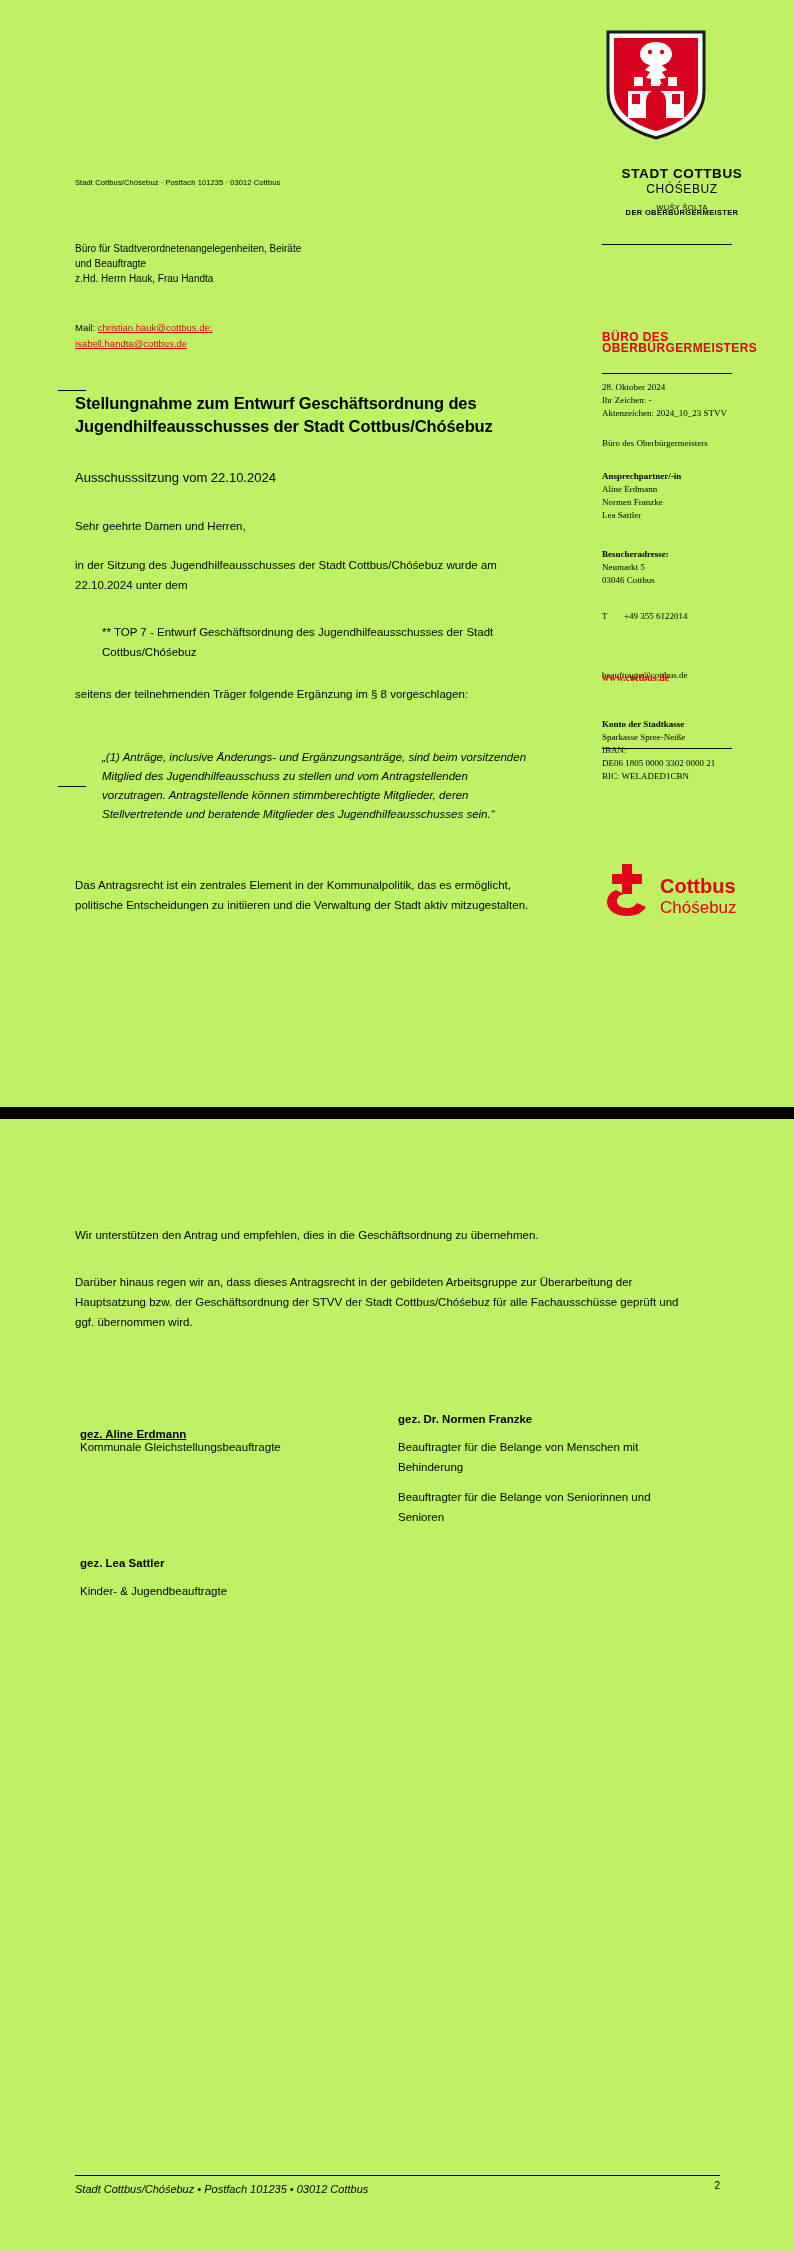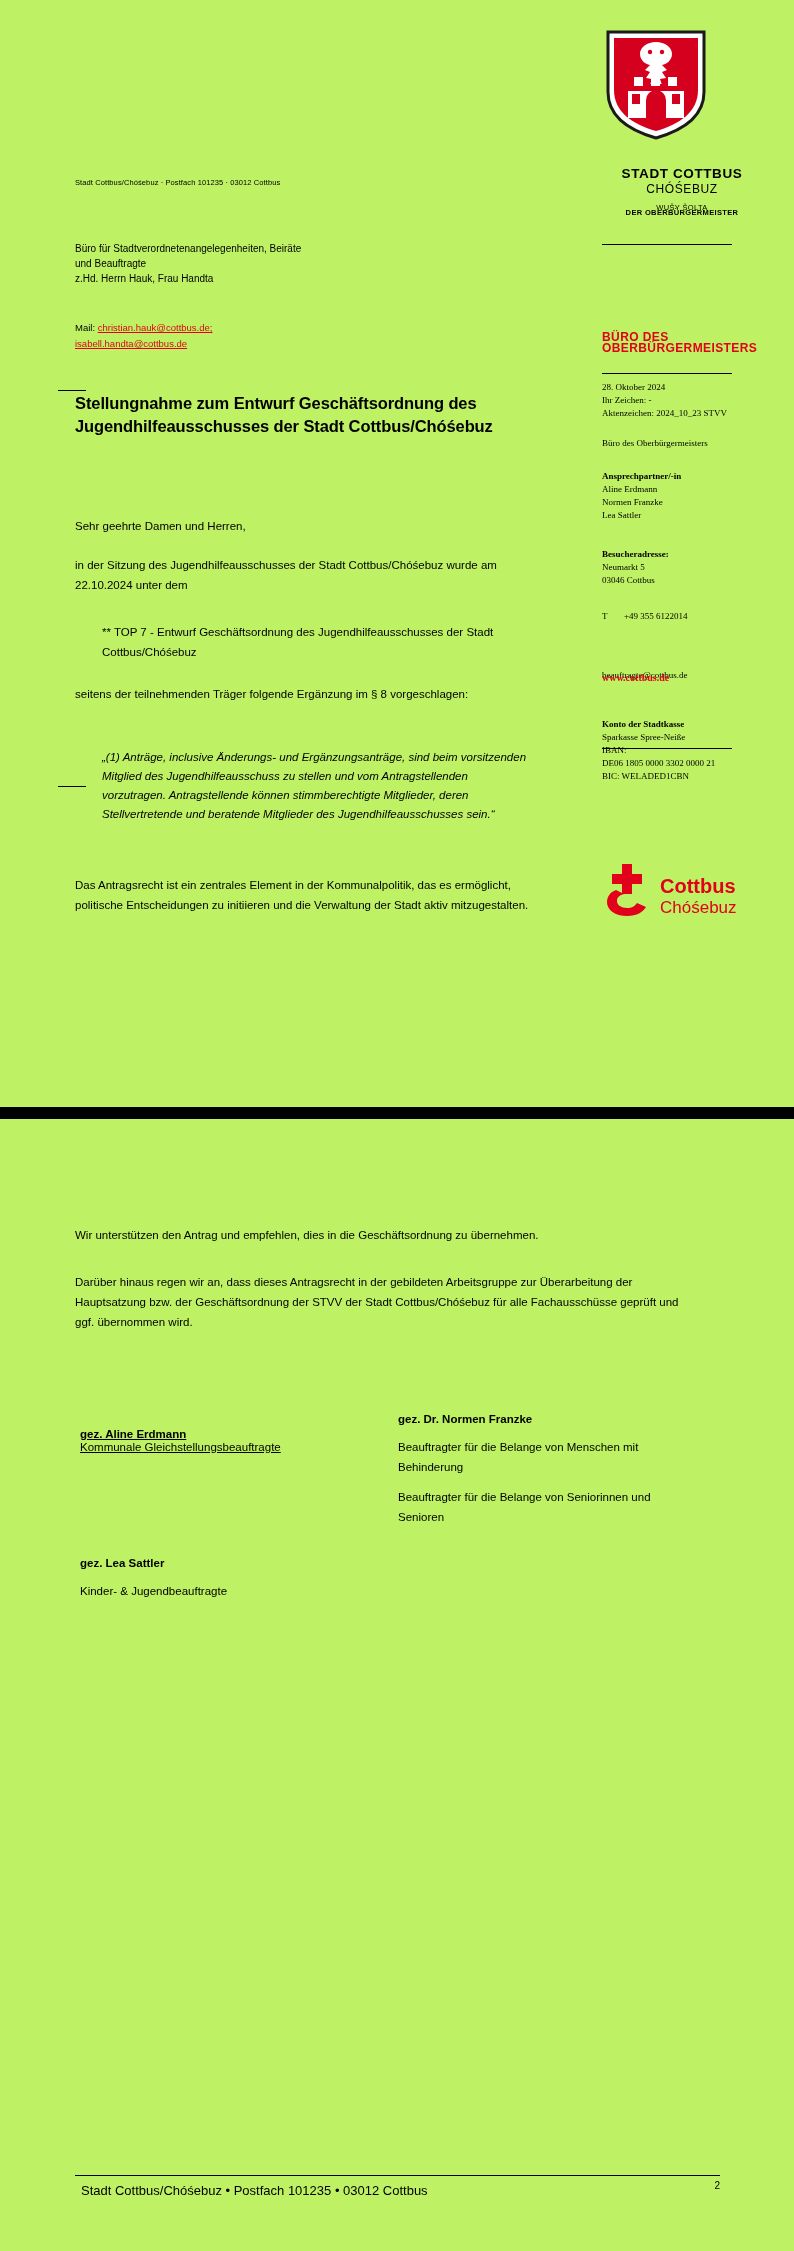--- a/index.html
+++ b/index.html
@@ -251,40 +251,41 @@
     position: absolute;
     font-size: 11.5px;
     font-weight: bold;
   }
   .sig-text {
     position: absolute;
     font-size: 11.5px;
     line-height: 20px;
   }
   .sig1-name { left: 80px; top: 1428px; text-decoration: underline; }
-  .sig1-text { left: 80px; top: 1437px; width: 290px; text-decoration: underline; }
+  .sig1-text { left: 80px; top: 1437px; width: 290px; }
   .sig2-name { left: 398px; top: 1413px; }
   .sig2-text { left: 398px; top: 1437px; width: 300px; }
   .sig3-text { left: 398px; top: 1487px; width: 300px; }
   .sig4-name { left: 80px; top: 1557px; }
   .sig4-text { left: 80px; top: 1581px; width: 300px; }
 
   
   .footer-rule {
     position: absolute;
     left: 75px;
     top: 2175px;
     width: 645px;
     border-top: 1px solid #000;
   }
   .footer-left {
     position: absolute;
-    left: 81px;
+    left: 75px;
     top: 2183px;
-    font-size: 13px;
+    font-size: 11px;
+    font-style: italic;
   }
   .footer-right {
     position: absolute;
     left: 700px;
     top: 2180px;
     width: 20px;
     text-align: right;
     font-size: 10px;
   }
 </style>
@@ -388,20 +389,21 @@
     </div>
     <div>
       <span class="mail-link">isabell.handta@cottbus.de</span>
     </div>
   </div>
 
   <div class="fold-mark fold-1"></div>
   <div class="fold-mark fold-2"></div>
 
   <div class="doc-title">Stellungnahme zum Entwurf Geschäftsordnung des Jugendhilfeausschusses der Stadt Cottbus/Chóśebuz</div>
+  <div class="doc-subtitle">Ausschusssitzung vom 22.10.2024</div>
 
   <div class="body-text p-greeting">Sehr geehrte Damen und Herren,</div>
   <div class="body-text p-intro">in der Sitzung des Jugendhilfeausschusses der Stadt Cottbus/Chóśebuz wurde am 22.10.2024 unter dem</div>
   <div class="body-text p-top7">** TOP 7 - Entwurf Geschäftsordnung des Jugendhilfeausschusses der Stadt Cottbus/Chóśebuz</div>
   <div class="body-text p-seitens">seitens der teilnehmenden Träger folgende Ergänzung im § 8 vorgeschlagen:</div>
   <div class="body-text p-quote">„(1) Anträge, inclusive Änderungs- und Ergänzungsanträge, sind beim vorsitzenden Mitglied des Jugendhilfeausschuss zu stellen und vom Antragstellenden vorzutragen. Antragstellende können stimmberechtigte Mitglieder, deren Stellvertretende und beratende Mitglieder des Jugendhilfeausschusses sein.“</div>
   <div class="body-text p-closing">Das Antragsrecht ist ein zentrales Element in der Kommunalpolitik, das es ermöglicht, politische Entscheidungen zu initiieren und die Verwaltung der Stadt aktiv mitzugestalten.</div>
 
   <div class="page-break"></div>
 

